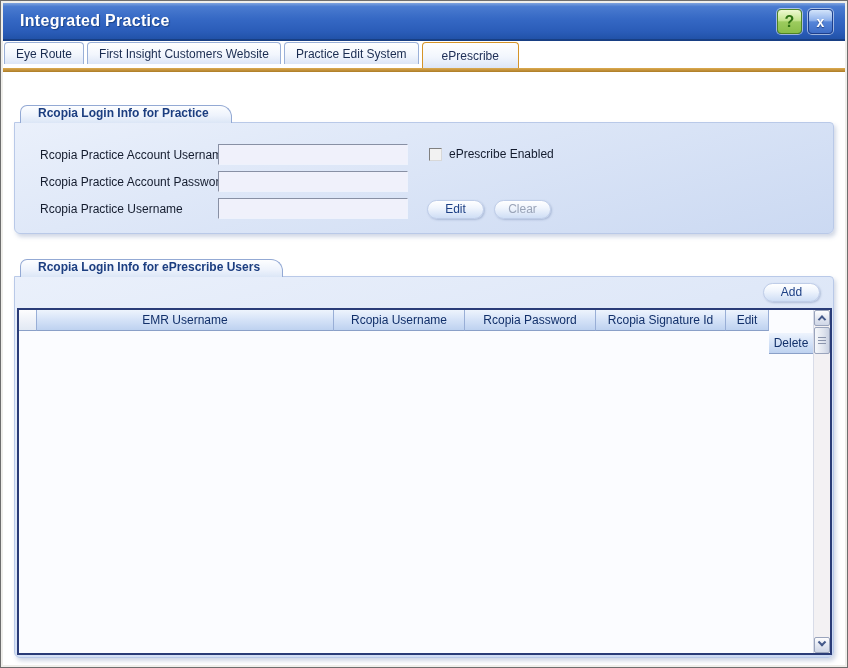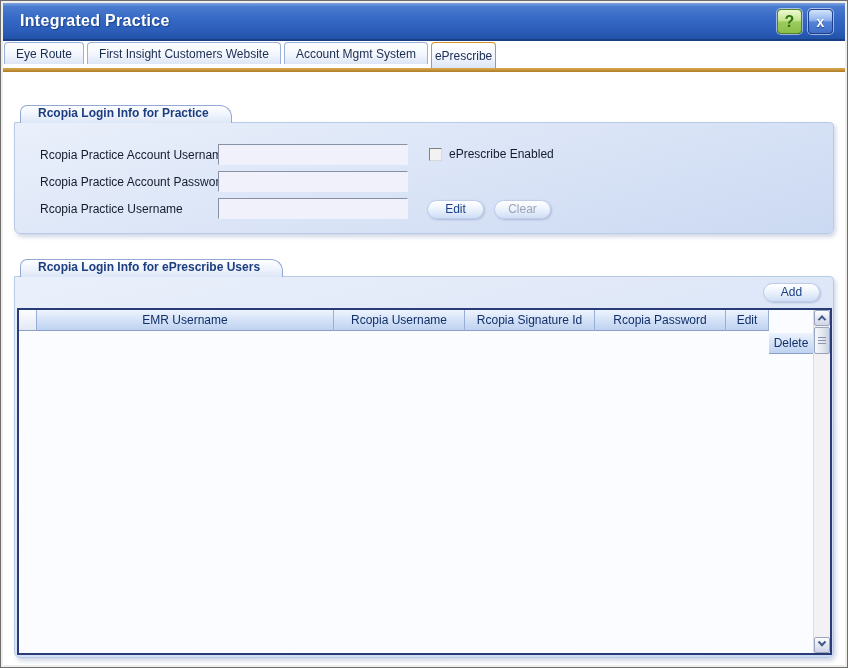--- a/index.html
+++ b/index.html
@@ -27,21 +27,21 @@
     background:linear-gradient(to bottom,#d3e4fa 0%,#8fb2ec 45%,#5585d8 52%,#3f6ec8 100%);
     color:#ffffff; font-size:14px; text-shadow:0 1px 1px rgba(10,30,80,.6); }
 
   
   .tabrow { position:absolute; left:1px; top:39px; height:26px; width:841px;
     display:flex; align-items:flex-start; }
   .tab { height:22px; padding:0 11px; margin-right:3px; display:flex; align-items:center;
     font-size:12px; color:#1a2c50; cursor:pointer;
     border:1px solid #9ab0d8; border-bottom:none; border-radius:4px 4px 0 0;
     background:linear-gradient(to bottom,#ffffff 0%,#f2f6fd 55%,#dde6f6 100%); }
-  .tab.active { height:26px; padding:0 3px; font-weight:normal; color:#203058;
+  .tab.active { height:26px; padding:0 19px; font-weight:normal; color:#203058;
     border:1px solid #d59428; border-bottom:none;
     background:linear-gradient(to bottom,#fdf2cc 0%,#fbd export98a 45%,#f6b54a 60%,#f0a238 100%); }
   .goldbar { position:absolute; left:0; top:65px; width:842px; height:4px;
     background:linear-gradient(to bottom,#dcab50 0%,#c3913a 55%,#ab7c26 100%); }
 
   
   .group-tab { position:absolute; height:18px; padding:0 22px 0 17px;
     display:flex; align-items:flex-start; font-size:12px; font-weight:bold; color:#1c3e80;
     border:1px solid #93a9d4; border-bottom:none; border-radius:7px 12px 0 0;
     background:linear-gradient(to bottom,#fdfeff 0%,#eef3fc 55%,#dbe6f6 100%); z-index:2; }
@@ -116,21 +116,21 @@
       <span>?</span>
     </div>
     <div class="tb-btn close-btn">
       <span>x</span>
     </div>
   </div>
 
   <div class="tabrow">
     <div class="tab">Eye Route</div>
     <div class="tab">First Insight Customers Website</div>
-    <div class="tab">Account Mgmt System</div>
+    <div class="tab">Practice Edit System</div>
     <div class="tab active">ePrescribe</div>
   </div>
   <div class="goldbar"></div>
 
   <div class="group-tab p1-tab">
     <span>Rcopia Login Info for Practice</span>
   </div>
   <div class="panel p1">
 
     <div class="field-label" style="top:22px">Rcopia Practice Account Username</div>
@@ -154,22 +154,22 @@
   </div>
   <div class="panel p2">
 
     <div class="pill-btn add-btn">Add</div>
 
     <div class="grid">
       <div class="grid-header">
         <div class="gh-cell gh-sel"></div>
         <div class="gh-cell gh-emr">EMR Username</div>
         <div class="gh-cell gh-131">Rcopia Username</div>
+        <div class="gh-cell gh-131">Rcopia Password</div>
         <div class="gh-cell gh-130">Rcopia Signature Id</div>
-        <div class="gh-cell gh-131">Rcopia Password</div>
         <div class="gh-cell gh-edit">Edit</div>
         <div class="gh-cell gh-del">Delete</div>
       </div>
 
       <div class="vscroll">
         <div class="sb-btn sb-up">
           <span class="chev chev-up"></span>
         </div>
         <div class="sb-thumb">
           <span class="grip"></span>

